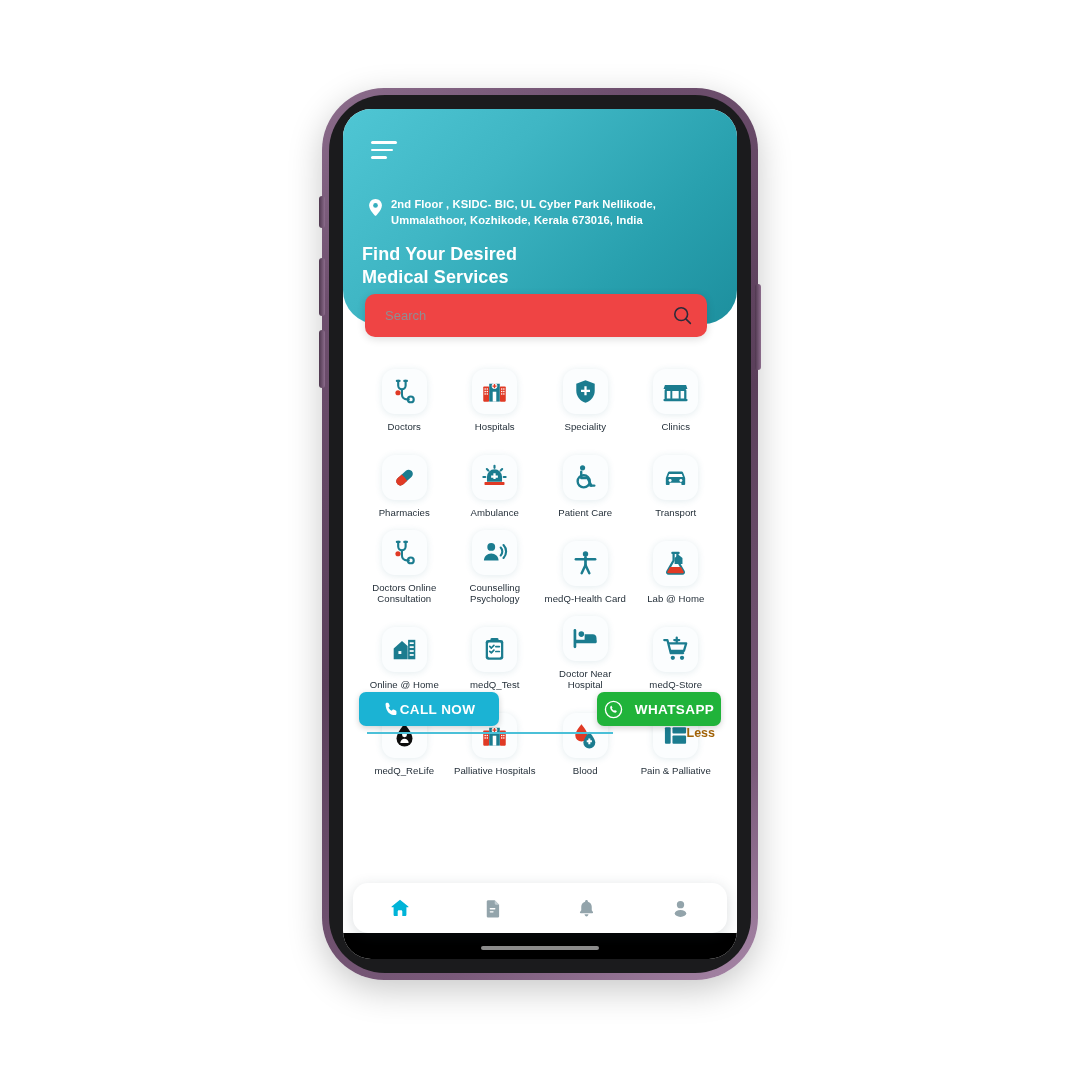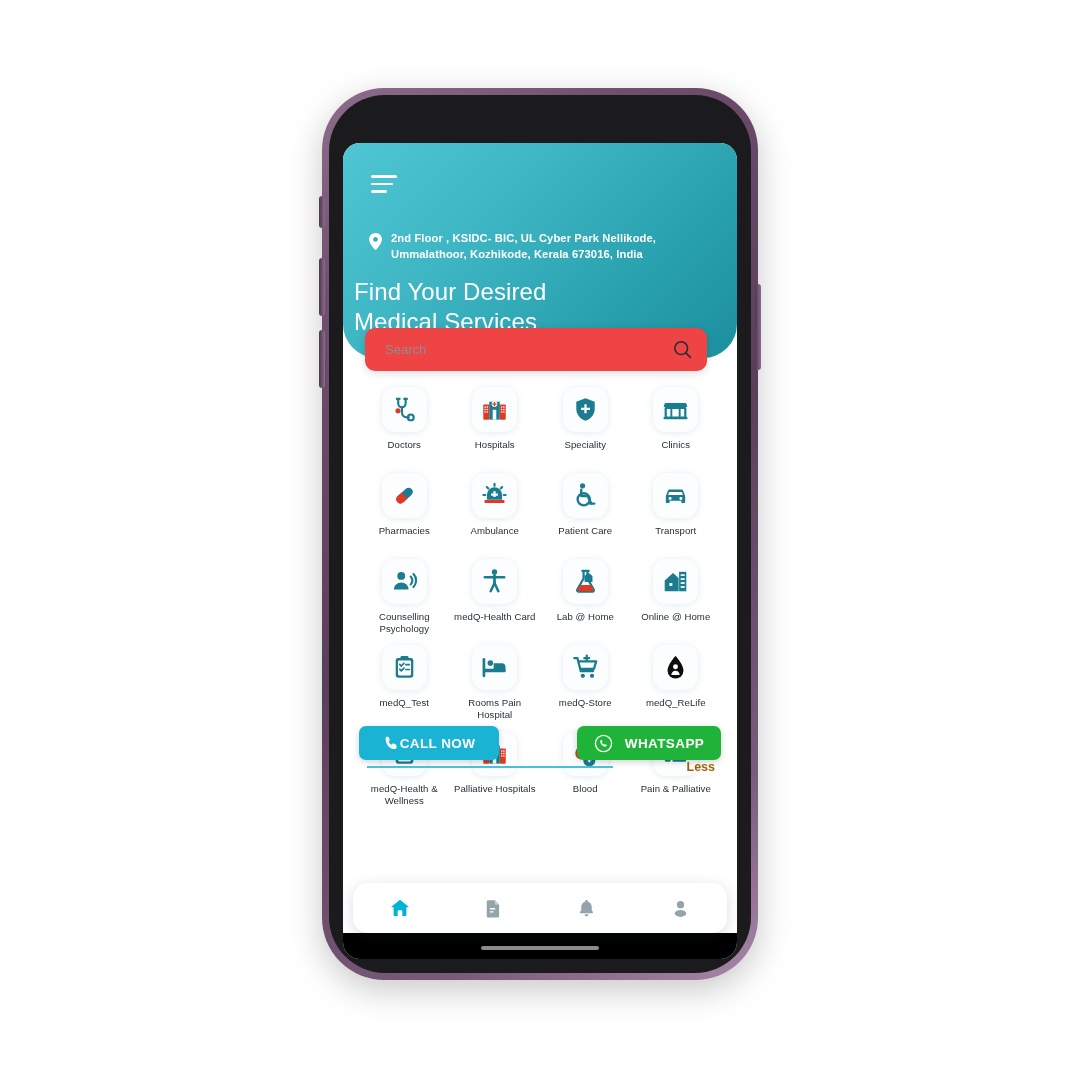--- a/index.html
+++ b/index.html
@@ -22,24 +22,23 @@
   }
   #phone-bezel{
     position:absolute;
     left:7px;top:7px;right:7px;bottom:7px;
     border-radius:56px;
     background:#1b1b1d;
   }
   #phone-screen{
     position:absolute;
     left:14px;top:14px;right:14px;bottom:14px;
-    border-radius:17px;
+    border-radius:28px;
     background:#ffffff;
     overflow:hidden;
-    margin-top:34px;
   }
   .side-btn{position:absolute;background:linear-gradient(90deg,#4e374e,#8c6c8c);border-radius:3px;}
   #btn-silent{left:-3px;top:108px;width:6px;height:32px;}
   #btn-vol-up{left:-3px;top:170px;width:6px;height:58px;}
   #btn-vol-down{left:-3px;top:242px;width:6px;height:58px;}
   #btn-power{right:-3px;top:196px;width:6px;height:86px;}
 
   
   #app-header{
     position:absolute;left:0;top:0;width:100%;height:215px;
@@ -50,22 +49,22 @@
   #hamburger span{display:block;height:2.5px;background:#fff;border-radius:2px;margin-bottom:5px;}
   #hamburger span:nth-child(1){width:26px;}
   #hamburger span:nth-child(2){width:22px;}
   #hamburger span:nth-child(3){width:16px;}
 
   #address-row{position:absolute;left:26px;top:88px;right:22px;display:flex;gap:9px;align-items:flex-start;}
   #pin-icon{flex:0 0 auto;margin-top:2px;}
   #address-text{color:#ffffff;font-size:11.2px;font-weight:bold;line-height:1.42;letter-spacing:.1px;}
 
   #headline{
-    position:absolute;left:11px;top:134px;right:20px;
-    color:#ffffff;font-size:24px;font-weight:normal;line-height:1.27;letter-spacing:.1px;
+    position:absolute;left:19px;top:134px;right:20px;
+    color:#ffffff;font-size:18px;font-weight:bold;line-height:1.27;letter-spacing:.1px;
   }
 
   
   #search-bar{
     position:absolute;left:22px;top:185px;width:342px;height:43px;
     background:#ef4444;border-radius:10px;
     box-shadow:0 2px 9px rgba(0,0,0,.14);
     display:flex;align-items:center;padding:0 14px 0 18px;box-sizing:border-box;
   }
   #search-input{
@@ -74,41 +73,41 @@
   }
   #search-input::placeholder{color:#8e8e93;}
 
   
   #service-grid{
     position:absolute;left:0;top:238px;width:100%;
     display:grid;grid-template-columns:repeat(4,1fr);
     padding:0 16px;box-sizing:border-box;
     row-gap:0px;
   }
-  .grid-cell{display:flex;flex-direction:column;align-items:center;padding-top:6px;height:86px;box-sizing:border-box;cursor:pointer;}
+  .grid-cell{display:flex;flex-direction:column;align-items:center;padding-top:6px;height:86px;box-sizing:border-box;cursor:pointer;justify-content:flex-end;}
   .tile{
     width:45px;height:45px;border-radius:13px;background:#fbfdfe;
     box-shadow:0 1px 7px rgba(60,120,140,.14);
     display:flex;align-items:center;justify-content:center;
   }
   .tile-label{
     margin-top:7px;text-align:center;
     font-size:9.6px;color:#25303a;font-weight:500;line-height:1.22;
     letter-spacing:.05px;max-width:84px;
   }
 
   
   #call-now-btn{
     position:absolute;left:16px;top:583px;width:140px;height:34px;
     background:#1bb3d4;border-radius:7px;
     display:flex;align-items:center;justify-content:center;
     box-shadow:0 2px 6px rgba(0,0,0,.18);cursor:pointer;
   }
   #whatsapp-btn{
-    position:absolute;right:16px;top:583px;width:144px;height:34px;
+    position:absolute;right:16px;top:583px;width:124px;height:34px;
     background:#20b33a;border-radius:7px;
     display:flex;align-items:center;justify-content:center;gap:12px;
     box-shadow:0 2px 6px rgba(0,0,0,.18);cursor:pointer;
   }
   .fab-label{color:#fff;font-size:13.5px;font-weight:bold;letter-spacing:.4px;}
 
   
   #show-less{
     position:absolute;right:22px;top:617px;
     font-size:12.5px;font-weight:bold;color:#a16207;cursor:pointer;
@@ -284,20 +283,33 @@
                 <path d="M6.4 8.9h11.2l1 2.6H5.4z" fill="#ffffff"></path>
                 <circle cx="7.2" cy="14.6" r="1.3" fill="#ffffff"></circle>
                 <circle cx="16.8" cy="14.6" r="1.3" fill="#ffffff"></circle>
               </svg>
             </div>
             <div class="tile-label">Transport</div>
           </div>
           <div class="grid-cell">
             <div class="tile">
               <svg width="27" height="27" viewBox="0 0 24 24">
+                <path d="M6.4 2.6v4.1a3.3 3.3 0 0 0 6.6 0V2.6" fill="none" stroke="#1b7c8f" stroke-width="1.9" stroke-linecap="round"></path>
+                <line x1="5.2" y1="2.6" x2="7.6" y2="2.6" stroke="#1b7c8f" stroke-width="1.9" stroke-linecap="round"></line>
+                <line x1="11.8" y1="2.6" x2="14.2" y2="2.6" stroke="#1b7c8f" stroke-width="1.9" stroke-linecap="round"></line>
+                <path d="M9.7 10.2v4.3c0 2.5 2 4.5 4.5 4.5h1.6" fill="none" stroke="#1b7c8f" stroke-width="1.9" stroke-linecap="round"></path>
+                <circle cx="17.6" cy="19" r="2.6" fill="none" stroke="#1b7c8f" stroke-width="1.9"></circle>
+                <circle cx="6.2" cy="13.1" r="2.3" fill="#e03a25"></circle>
+              </svg>
+            </div>
+            <div class="tile-label">Doctors Online Consultation</div>
+          </div>
+          <div class="grid-cell">
+            <div class="tile">
+              <svg width="27" height="27" viewBox="0 0 24 24">
                 <circle cx="9.1" cy="7" r="3.5" fill="#1b7c8f"></circle>
                 <path d="M2.6 19c0-3.6 2.9-6.2 6.5-6.2s6.5 2.6 6.5 6.2z" fill="#1b7c8f"></path>
                 <path d="M17.5 7.6a5 5 0 0 1 0 7" fill="none" stroke="#1b7c8f" stroke-width="1.9" stroke-linecap="round"></path>
                 <path d="M20 5.4a8.2 8.2 0 0 1 0 11.4" fill="none" stroke="#1b7c8f" stroke-width="1.9" stroke-linecap="round"></path>
               </svg>
             </div>
             <div class="tile-label">Counselling Psychology</div>
           </div>
           <div class="grid-cell">
             <div class="tile">
@@ -353,21 +365,21 @@
           </div>
           <div class="grid-cell">
             <div class="tile">
               <svg width="27" height="27" viewBox="0 0 24 24">
                 <circle cx="8.3" cy="8.1" r="2.5" fill="#1b7c8f"></circle>
                 <path d="M11.2 8.3h7.3c1.9 0 3.3 1.5 3.3 3.3v2H11.2z" fill="#1b7c8f"></path>
                 <rect x="1.4" y="3.6" width="2.4" height="17" rx="1.2" fill="#1b7c8f"></rect>
                 <rect x="2.6" y="13.2" width="19.4" height="3" rx="1" fill="#1b7c8f"></rect>
               </svg>
             </div>
-            <div class="tile-label">Rooms Pain Hospital</div>
+            <div class="tile-label">Doctor Near Hospital</div>
           </div>
           <div class="grid-cell">
             <div class="tile">
               <svg width="27" height="27" viewBox="0 0 24 24">
                 <path d="M2 3.6h2.8l3 11.6h11" fill="none" stroke="#1b7c8f" stroke-width="2" stroke-linecap="round" stroke-linejoin="round"></path>
                 <path d="M6.1 6.6h15.4l-2 6.6H7.8" fill="none" stroke="#1b7c8f" stroke-width="2" stroke-linejoin="round"></path>
                 <circle cx="9.6" cy="19.4" r="1.9" fill="#1b7c8f"></circle>
                 <circle cx="17.8" cy="19.4" r="1.9" fill="#1b7c8f"></circle>
                 <path d="M13.1 1.4v4.4M10.9 3.6h4.4" stroke="#1b7c8f" stroke-width="2" stroke-linecap="round"></path>
               </svg>
@@ -376,33 +388,20 @@
           </div>
           <div class="grid-cell">
             <div class="tile">
               <svg width="27" height="27" viewBox="0 0 24 24">
                 <path d="M12 1.6c0 0-7.1 8.1-7.1 13.1a7.1 7.1 0 0 0 14.2 0C19.1 9.7 12 1.6 12 1.6z" fill="#0d0d0d"></path>
                 <circle cx="12" cy="11.4" r="2.2" fill="#ffffff"></circle>
                 <path d="M8.3 18.6c0-2.2 1.7-3.8 3.7-3.8s3.7 1.6 3.7 3.8z" fill="#ffffff"></path>
               </svg>
             </div>
             <div class="tile-label">medQ_ReLife</div>
-          </div>
-          <div class="grid-cell">
-            <div class="tile">
-              <svg width="27" height="27" viewBox="0 0 24 24">
-                <rect x="4.2" y="3.5" width="15.6" height="17.5" rx="2.1" fill="#1b7c8f"></rect>
-                <rect x="8.4" y="1.8" width="7.2" height="3.4" rx="1.3" fill="#1b7c8f"></rect>
-                <rect x="6.2" y="5.8" width="11.6" height="13.2" rx="1.2" fill="#ffffff"></rect>
-                <path d="M11.1 7.4h1.8v4.4h-1.8z M9.8 8.7h4.4v1.8H9.8z" fill="#e03a25"></path>
-                <line x1="8.1" y1="14.2" x2="15.9" y2="14.2" stroke="#1b7c8f" stroke-width="1.4" stroke-linecap="round"></line>
-                <line x1="8.1" y1="16.6" x2="15.9" y2="16.6" stroke="#1b7c8f" stroke-width="1.4" stroke-linecap="round"></line>
-              </svg>
-            </div>
-            <div class="tile-label">medQ-Health &amp; Wellness</div>
           </div>
           <div class="grid-cell">
             <div class="tile">
               <svg width="27" height="27" viewBox="0 0 24 24">
                 <rect x="2" y="7.6" width="5.3" height="13.4" rx=".7" fill="#e03a25"></rect>
                 <rect x="16.7" y="7.6" width="5.3" height="13.4" rx=".7" fill="#e03a25"></rect>
                 <path d="M7.3 5.1h9.4v15.9H7.3z" fill="#1b7c8f"></path>
                 <path d="M10.4 12.2h3.2v8.8h-3.2z" fill="#ffffff"></path>
                 <circle cx="12" cy="7.2" r="2.5" fill="#ffffff"></circle>
                 <path d="M11.4 5.4h1.2v3.6h-1.2z M10.2 6.6h3.6v1.2h-3.6z" fill="#e03a25"></path>

